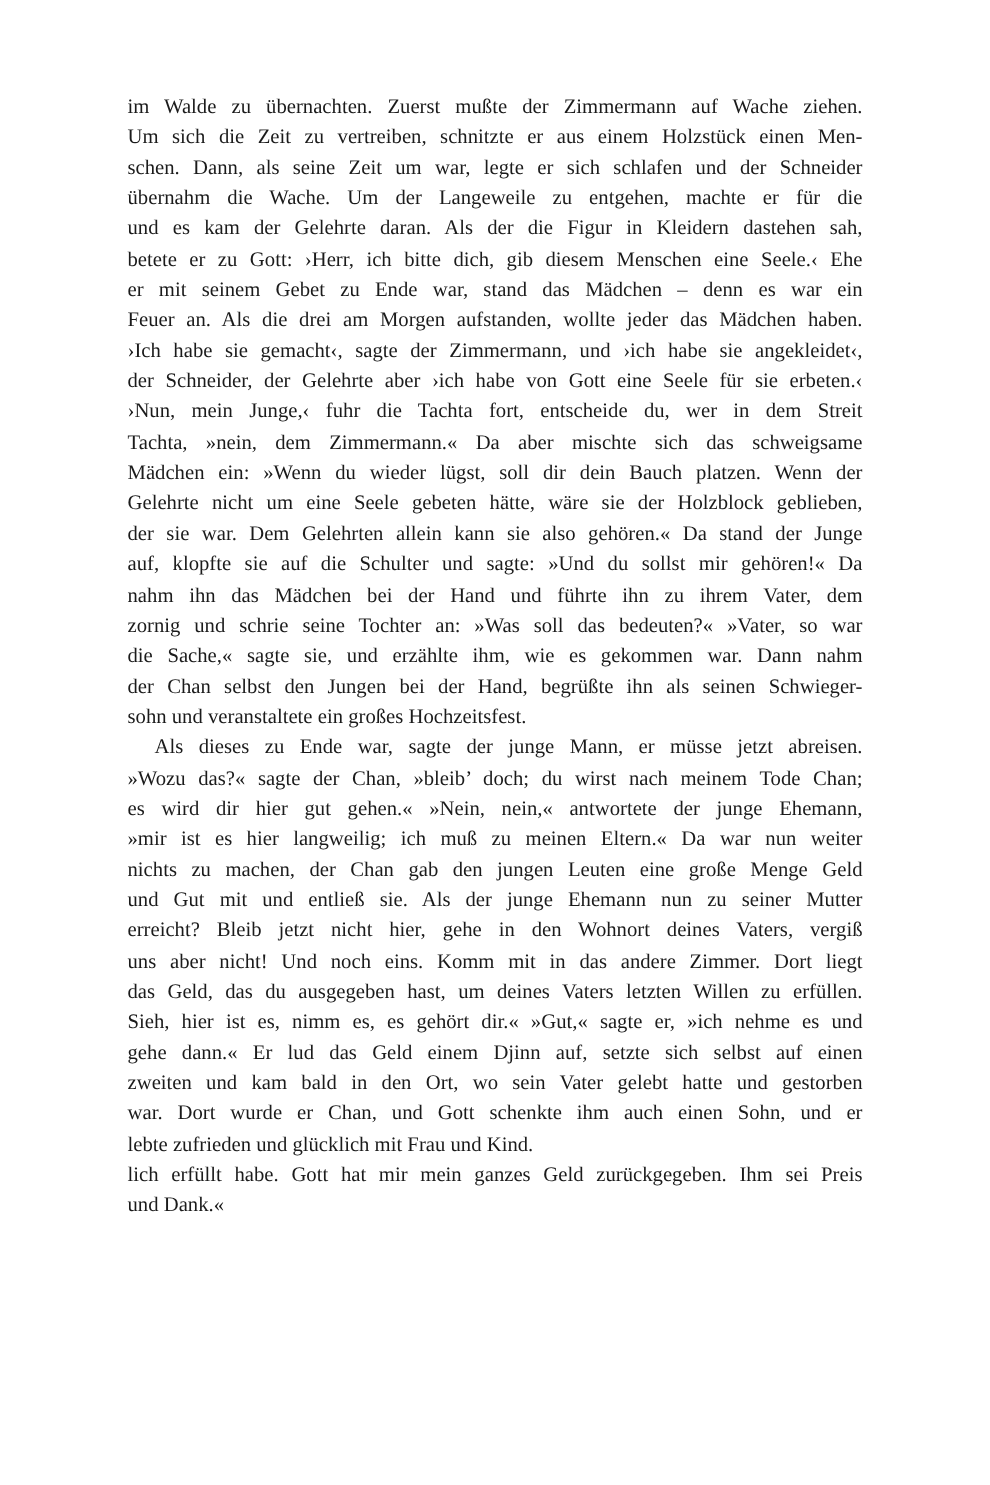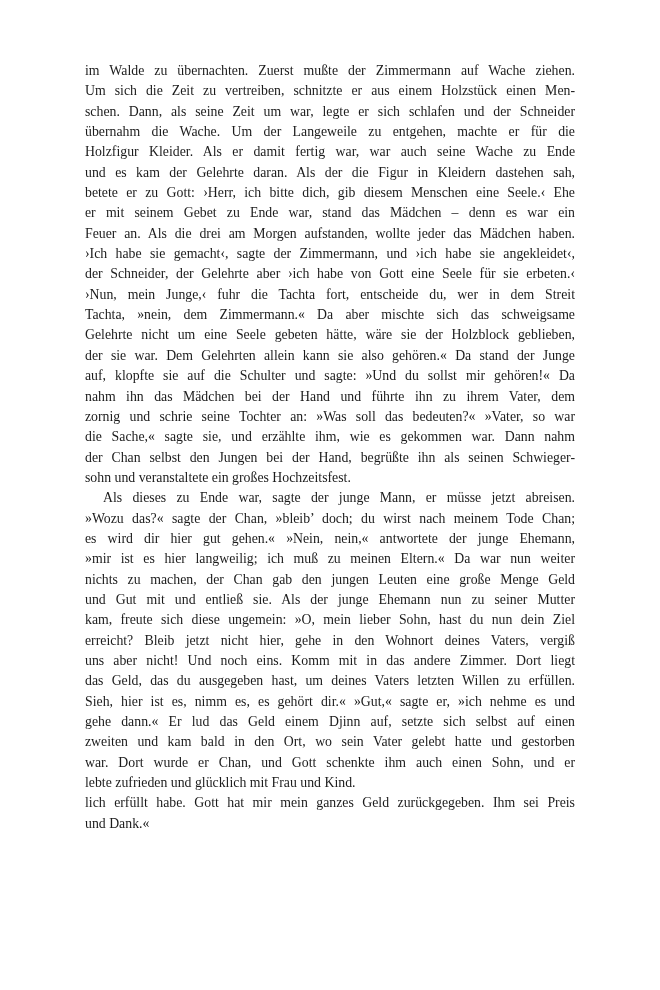--- a/index.html
+++ b/index.html
@@ -45,44 +45,43 @@
 </style>
 </head>
 <body>
 
 <div class="page">
   <div class="text-block">
       <div class="line" style="">im Walde zu übernachten. Zuerst mußte der Zimmermann auf Wache ziehen.</div>
       <div class="line" style="">Um sich die Zeit zu vertreiben, schnitzte er aus einem Holzstück einen Men-</div>
       <div class="line" style="">schen. Dann, als seine Zeit um war, legte er sich schlafen und der Schneider</div>
       <div class="line" style="">übernahm die Wache. Um der Langeweile zu entgehen, machte er für die</div>
-      <div class="line" style="">Holzfigur Kleider. Als er damit fertig war, war auch seine Wache zu Ende</div>
       <div class="line" style="">und es kam der Gelehrte daran. Als der die Figur in Kleidern dastehen sah,</div>
       <div class="line" style="">betete er zu Gott: ›Herr, ich bitte dich, gib diesem Menschen eine Seele.‹ Ehe</div>
       <div class="line" style="">er mit seinem Gebet zu Ende war, stand das Mädchen – denn es war ein</div>
       <div class="line" style="">Feuer an. Als die drei am Morgen aufstanden, wollte jeder das Mädchen haben.</div>
       <div class="line" style="">›Ich habe sie gemacht‹, sagte der Zimmermann, und ›ich habe sie angekleidet‹,</div>
       <div class="line" style="">der Schneider, der Gelehrte aber ›ich habe von Gott eine Seele für sie erbeten.‹</div>
       <div class="line" style="">›Nun, mein Junge,‹ fuhr die Tachta fort, entscheide du, wer in dem Streit</div>
       <div class="line" style="">Tachta, »nein, dem Zimmermann.« Da aber mischte sich das schweigsame</div>
+      <div class="line" style="">Mädchen ein: »Wenn du wieder lügst, soll dir dein Bauch platzen. Wenn der</div>
       <div class="line" style="">Gelehrte nicht um eine Seele gebeten hätte, wäre sie der Holzblock geblieben,</div>
       <div class="line" style="">der sie war. Dem Gelehrten allein kann sie also gehören.« Da stand der Junge</div>
       <div class="line" style="">auf, klopfte sie auf die Schulter und sagte: »Und du sollst mir gehören!« Da</div>
       <div class="line" style="">nahm ihn das Mädchen bei der Hand und führte ihn zu ihrem Vater, dem</div>
       <div class="line" style="">zornig und schrie seine Tochter an: »Was soll das bedeuten?« »Vater, so war</div>
       <div class="line" style="">die Sache,« sagte sie, und erzählte ihm, wie es gekommen war. Dann nahm</div>
       <div class="line" style="">der Chan selbst den Jungen bei der Hand, begrüßte ihn als seinen Schwieger-</div>
       <div class="line last" style="">sohn und veranstaltete ein großes Hochzeitsfest.</div>
       <div class="line indent" style="">Als dieses zu Ende war, sagte der junge Mann, er müsse jetzt abreisen.</div>
       <div class="line" style="">»Wozu das?« sagte der Chan, »bleib’ doch; du wirst nach meinem Tode Chan;</div>
       <div class="line" style="">es wird dir hier gut gehen.« »Nein, nein,« antwortete der junge Ehemann,</div>
       <div class="line" style="">»mir ist es hier langweilig; ich muß zu meinen Eltern.« Da war nun weiter</div>
       <div class="line" style="">nichts zu machen, der Chan gab den jungen Leuten eine große Menge Geld</div>
       <div class="line" style="">und Gut mit und entließ sie. Als der junge Ehemann nun zu seiner Mutter</div>
-      <div class="line" style="">kam, freute sich diese ungemein: »O, mein lieber Sohn, hast du nun dein Ziel</div>
       <div class="line" style="">erreicht? Bleib jetzt nicht hier, gehe in den Wohnort deines Vaters, vergiß</div>
       <div class="line" style="">uns aber nicht! Und noch eins. Komm mit in das andere Zimmer. Dort liegt</div>
       <div class="line" style="">das Geld, das du ausgegeben hast, um deines Vaters letzten Willen zu erfüllen.</div>
       <div class="line" style="">Sieh, hier ist es, nimm es, es gehört dir.« »Gut,« sagte er, »ich nehme es und</div>
       <div class="line" style="">gehe dann.« Er lud das Geld einem Djinn auf, setzte sich selbst auf einen</div>
       <div class="line" style="">zweiten und kam bald in den Ort, wo sein Vater gelebt hatte und gestorben</div>
       <div class="line" style="">war. Dort wurde er Chan, und Gott schenkte ihm auch einen Sohn, und er</div>
       <div class="line last" style="">lebte zufrieden und glücklich mit Frau und Kind.</div>
       <div class="line" style="">lich erfüllt habe. Gott hat mir mein ganzes Geld zurückgegeben. Ihm sei Preis</div>
       <div class="line last" style="">und Dank.«</div>

